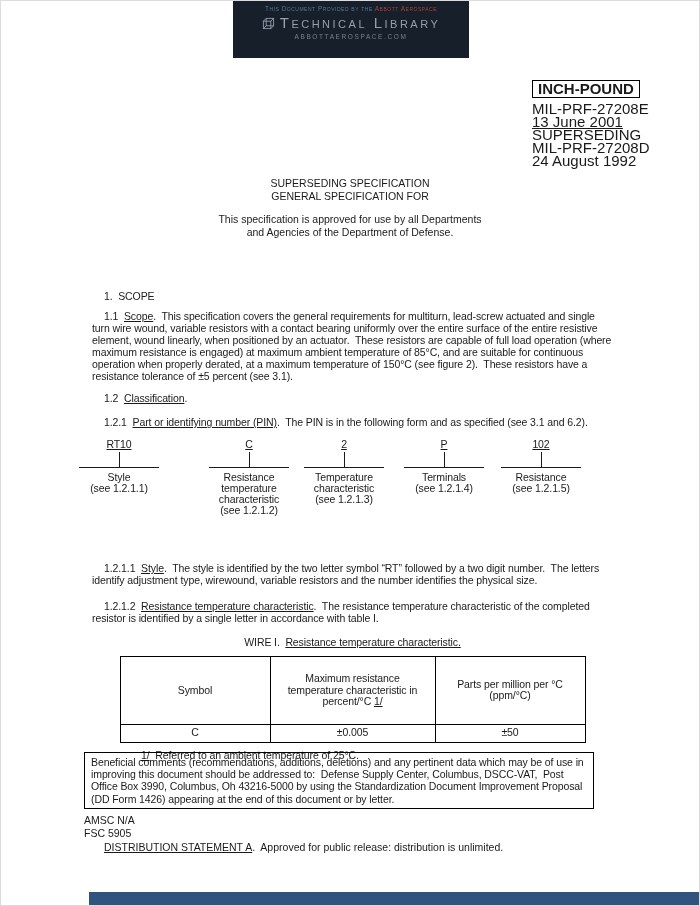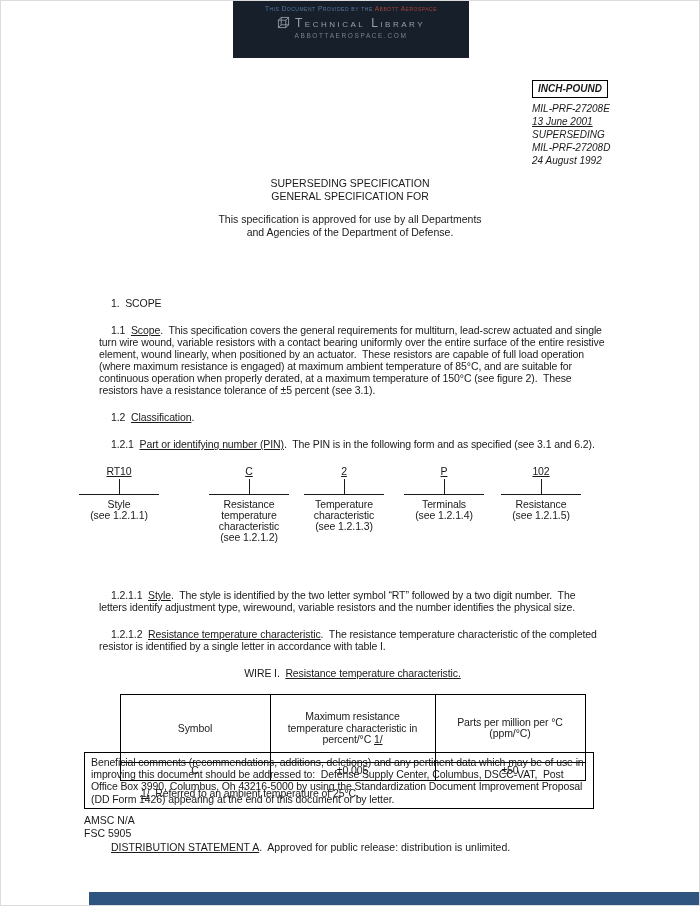--- a/index.html
+++ b/index.html
@@ -26,40 +26,40 @@
     text-align: center;
     padding-top: 4px;
   }
   .banner-line1 { font-size: 6.5px; letter-spacing: .5px; font-variant: small-caps; line-height: 8px; }
   .banner-line1 .provided { color: #56789c; }
   .banner-line1 .brand    { color: #a8433e; }
   .banner-title-row { margin-top: 2px; line-height: 16px; }
   .banner-title-row svg { vertical-align: -2px; margin-right: 5px; }
   .banner-title {
     color: #96a0aa; font-variant: small-caps;
-    font-size: 12px; letter-spacing: 2.5px;
+    font-size: 15px; letter-spacing: 2.5px;
   }
   .banner-site { margin-top: 1px; color: #78828c; font-size: 6.5px; letter-spacing: 1.6px; }
 
   
-  .docid { position: absolute; left: 531px; top: 79px; font-size: 10px; line-height: 13px; font-style: italic; }
+  .docid { position: absolute; left: 531px; top: 79px; font-size: 15px; line-height: 13px; }
   .inchpound-box {
     display: inline-block; border: 1px solid #000;
     padding: 1px 5px 2px 5px; font-weight: bold; margin-bottom: 4px;
   }
 
   
   .center-head { position: absolute; top: 176px; left: 0; width: 100%; text-align: center; line-height: 12.5px; }
   .center-head div { margin: 0; }
   .gap-before { margin-top: 11px !important; }
 
   
   .content { position: absolute; top: 281px; left: 83px; width: 537px; line-height: 12px; letter-spacing: -0.1px; }
   .section-head { margin: 0 0 12px 5px; }
-  .para { margin: 15px; text-indent: 12px; white-space: pre-wrap; }
+  .para { margin: 8px; text-indent: 12px; white-space: pre-wrap; }
   .mt10 { margin-top: 10px; }
   .mt12 { margin-top: 12px; }
   .mt14 { margin-top: 14px; }
 
   
   .pin-diagram { position: relative; height: 112px; margin-top: 10px; }
   .pin-col { position: absolute; top: 0; width: 130px; text-align: center; }
   .pin-col .sym { display: inline-block; text-decoration: underline; padding: 0 14px 1px 14px; }
   .pin-vline { width: 1px; height: 15px; background: #1a1a1a; margin: 1px auto 0 auto; }
   .pin-hline { width: 80px; border-top: 1px solid #1a1a1a; margin: 0 auto 4px auto; }

